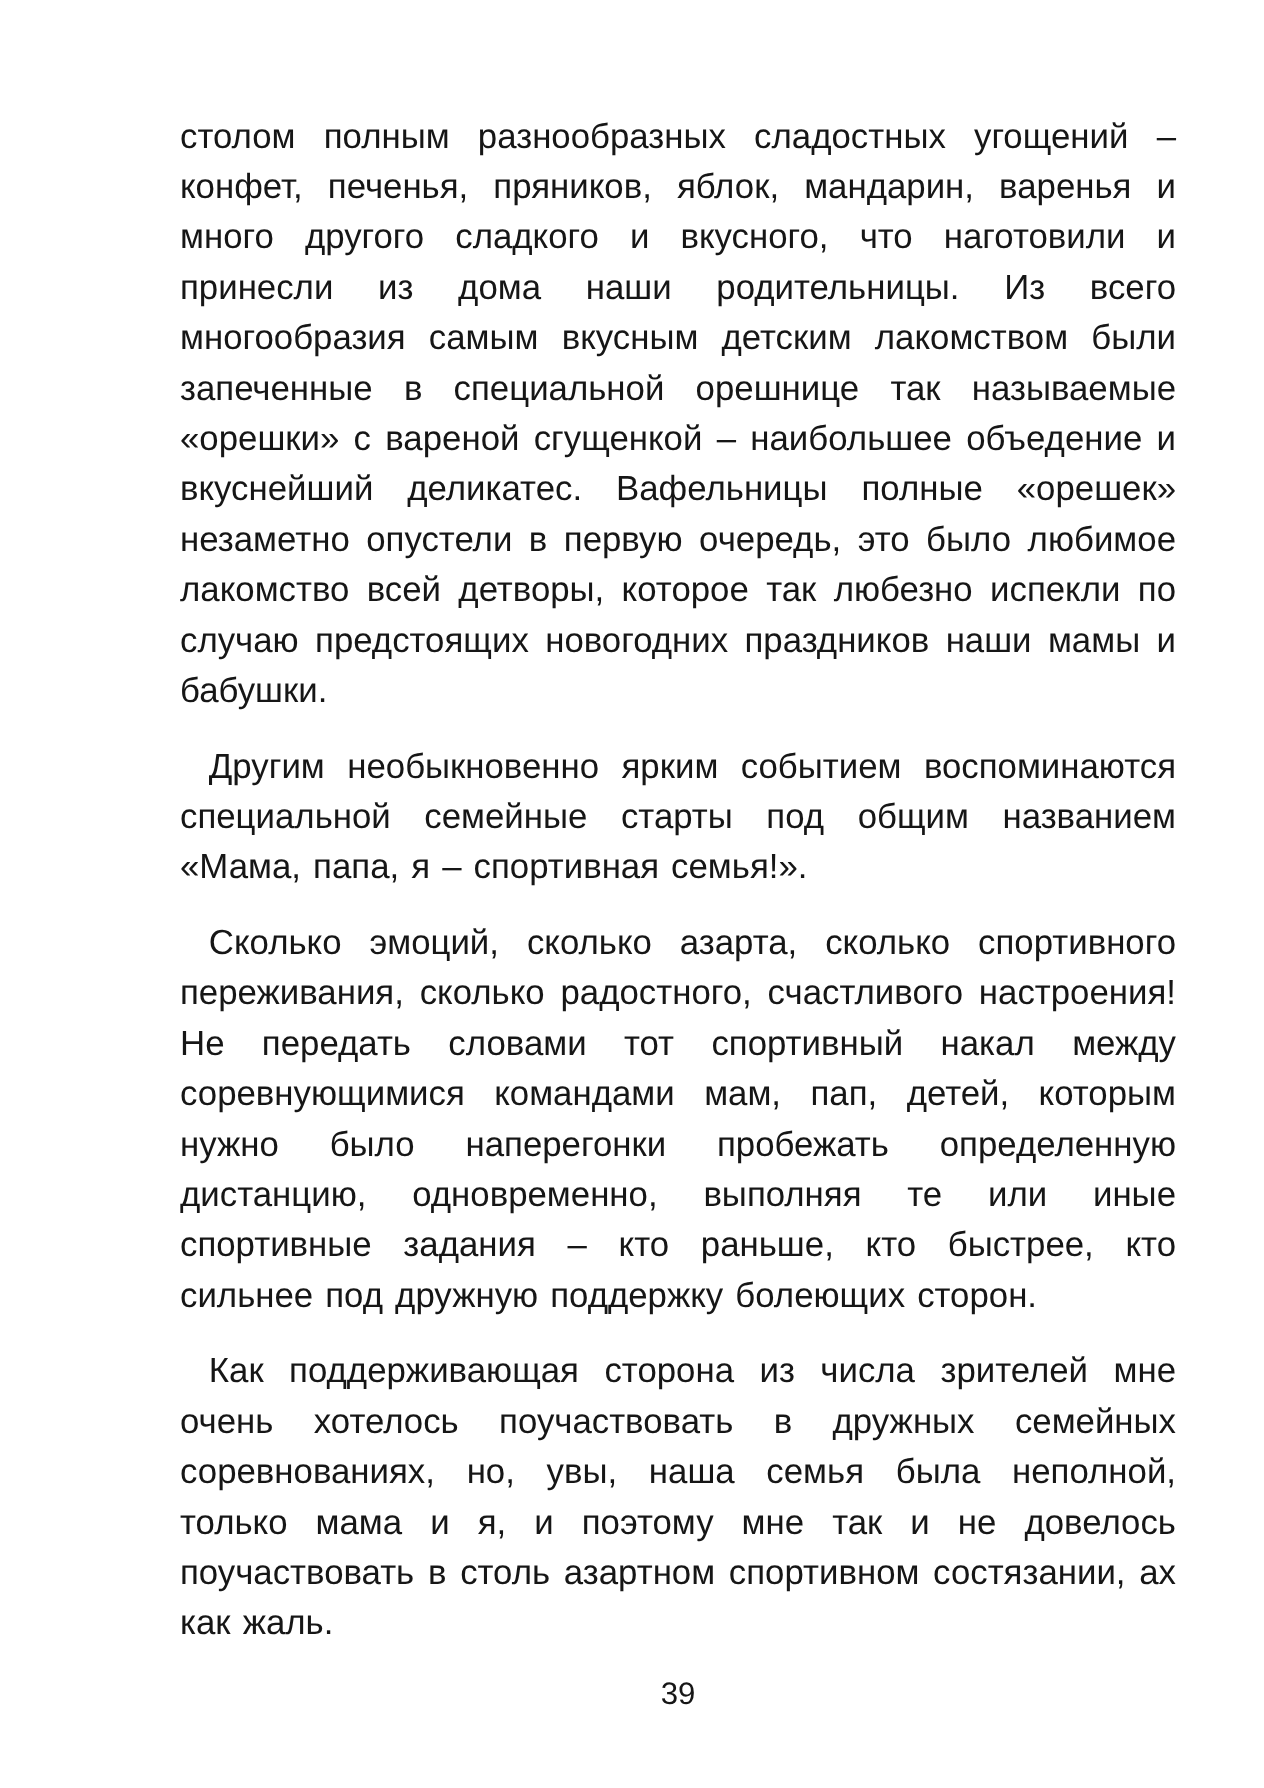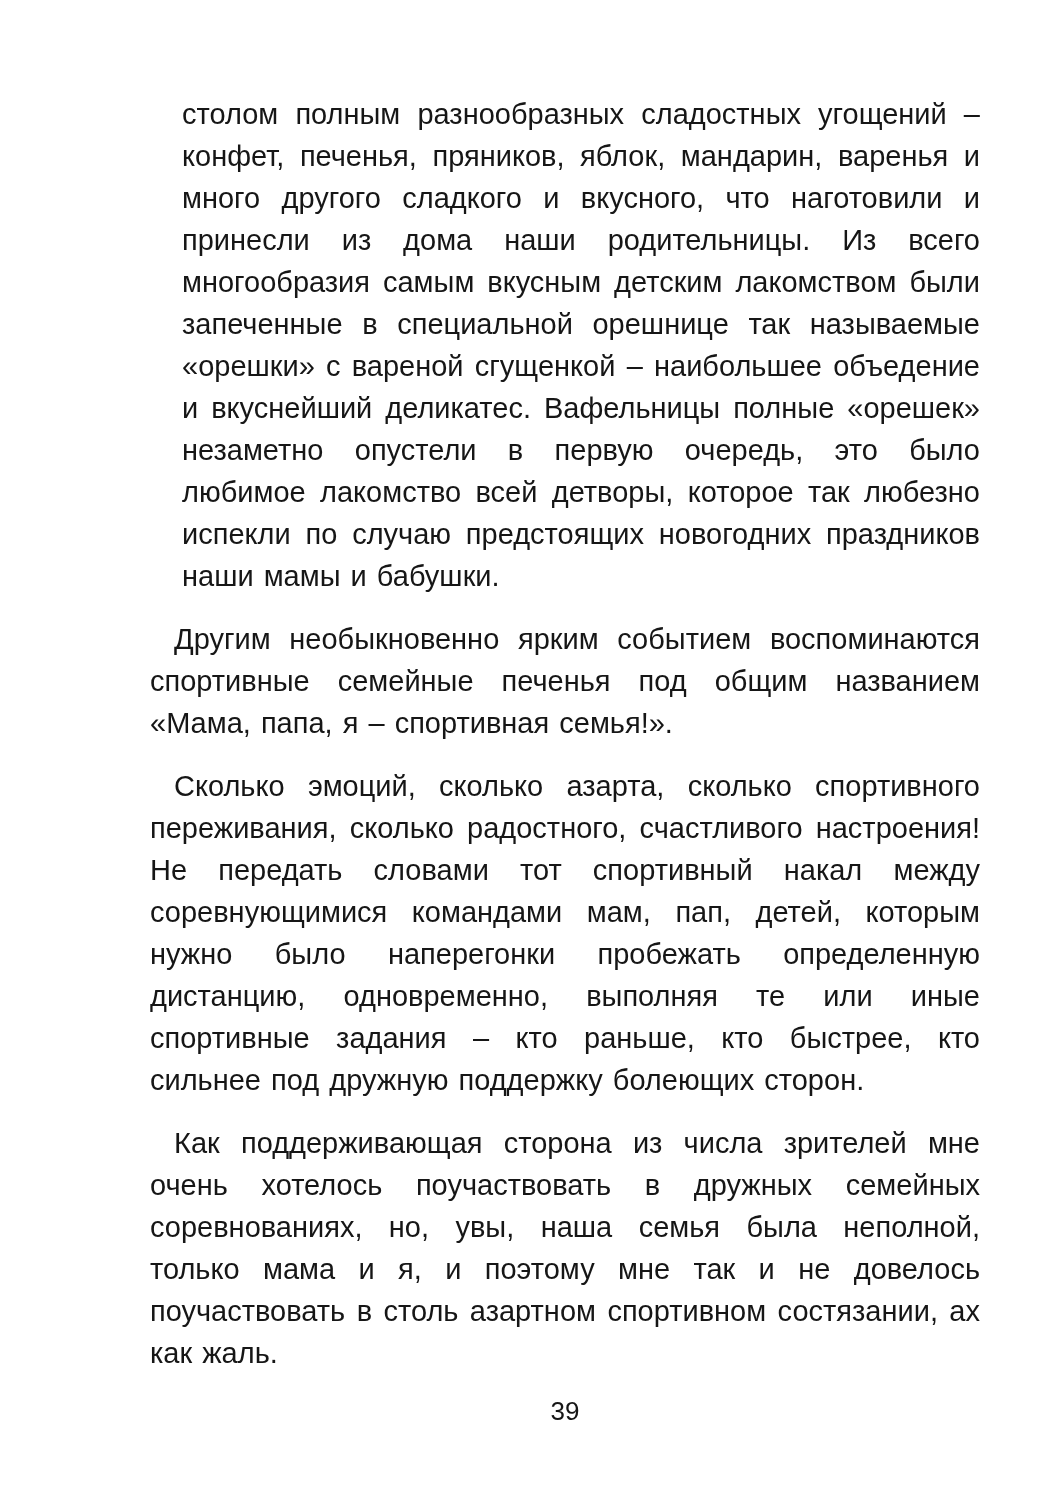--- a/index.html
+++ b/index.html
@@ -25,37 +25,36 @@
   p.para {
     margin: 0 0 21px 0;
     font-size: 29px;
     line-height: 42px;
     text-align: justify;
     text-indent: 24px;
     word-spacing: 2px;
   }
   p.para.first {
     text-indent: 0;
-    margin-left: 32px;
   }
   .page-number {
     position: absolute;
     left: 150px;
     top: 1396px;
     width: 830px;
     text-align: center;
     font-size: 26px;
     line-height: 30px;
     color: #161616;
   }
 </style>
 </head>
 <body>
 
 <div class="page">
   <div class="text-block">
     <p class="para first">столом полным разнообразных сладостных угощений – конфет, печенья, пряников, яблок, мандарин, варенья и много другого сладкого и вкусного, что наготовили и принесли из дома наши родительницы. Из всего многообразия самым вкусным детским лакомством были запеченные в специальной орешнице так называемые «орешки» с вареной сгущенкой – наибольшее объедение и вкуснейший деликатес. Вафельницы полные «орешек» незаметно опустели в первую очередь, это было любимое лакомство всей детворы, которое так любезно испекли по случаю предстоящих новогодних праздников наши мамы и бабушки.</p>
-    <p class="para">Другим необыкновенно ярким событием воспоминаются спортивные семейные печенья под общим названием «Мама, папа, я – спортивная семья!».</p>
+    <p class="para">Другим необыкновенно ярким событием воспоминаются специальной семейные старты под общим названием «Мама, папа, я – спортивная семья!».</p>
     <p class="para">Сколько эмоций, сколько азарта, сколько спортивного переживания, сколько радостного, счастливого настроения! Не передать словами тот спортивный накал между соревнующимися командами мам, пап, детей, которым нужно было наперегонки пробежать определенную дистанцию, одновременно, выполняя те или иные спортивные задания – кто раньше, кто быстрее, кто сильнее под дружную поддержку болеющих сторон.</p>
     <p class="para">Как поддерживающая сторона из числа зрителей мне очень хотелось поучаствовать в дружных семейных соревнованиях, но, увы, наша семья была неполной, только мама и я, и поэтому мне так и не довелось поучаствовать в столь азартном спортивном состязании, ах как жаль.</p>
   </div>
   <div class="page-number">39</div>
 </div>
 
 </body></html>

